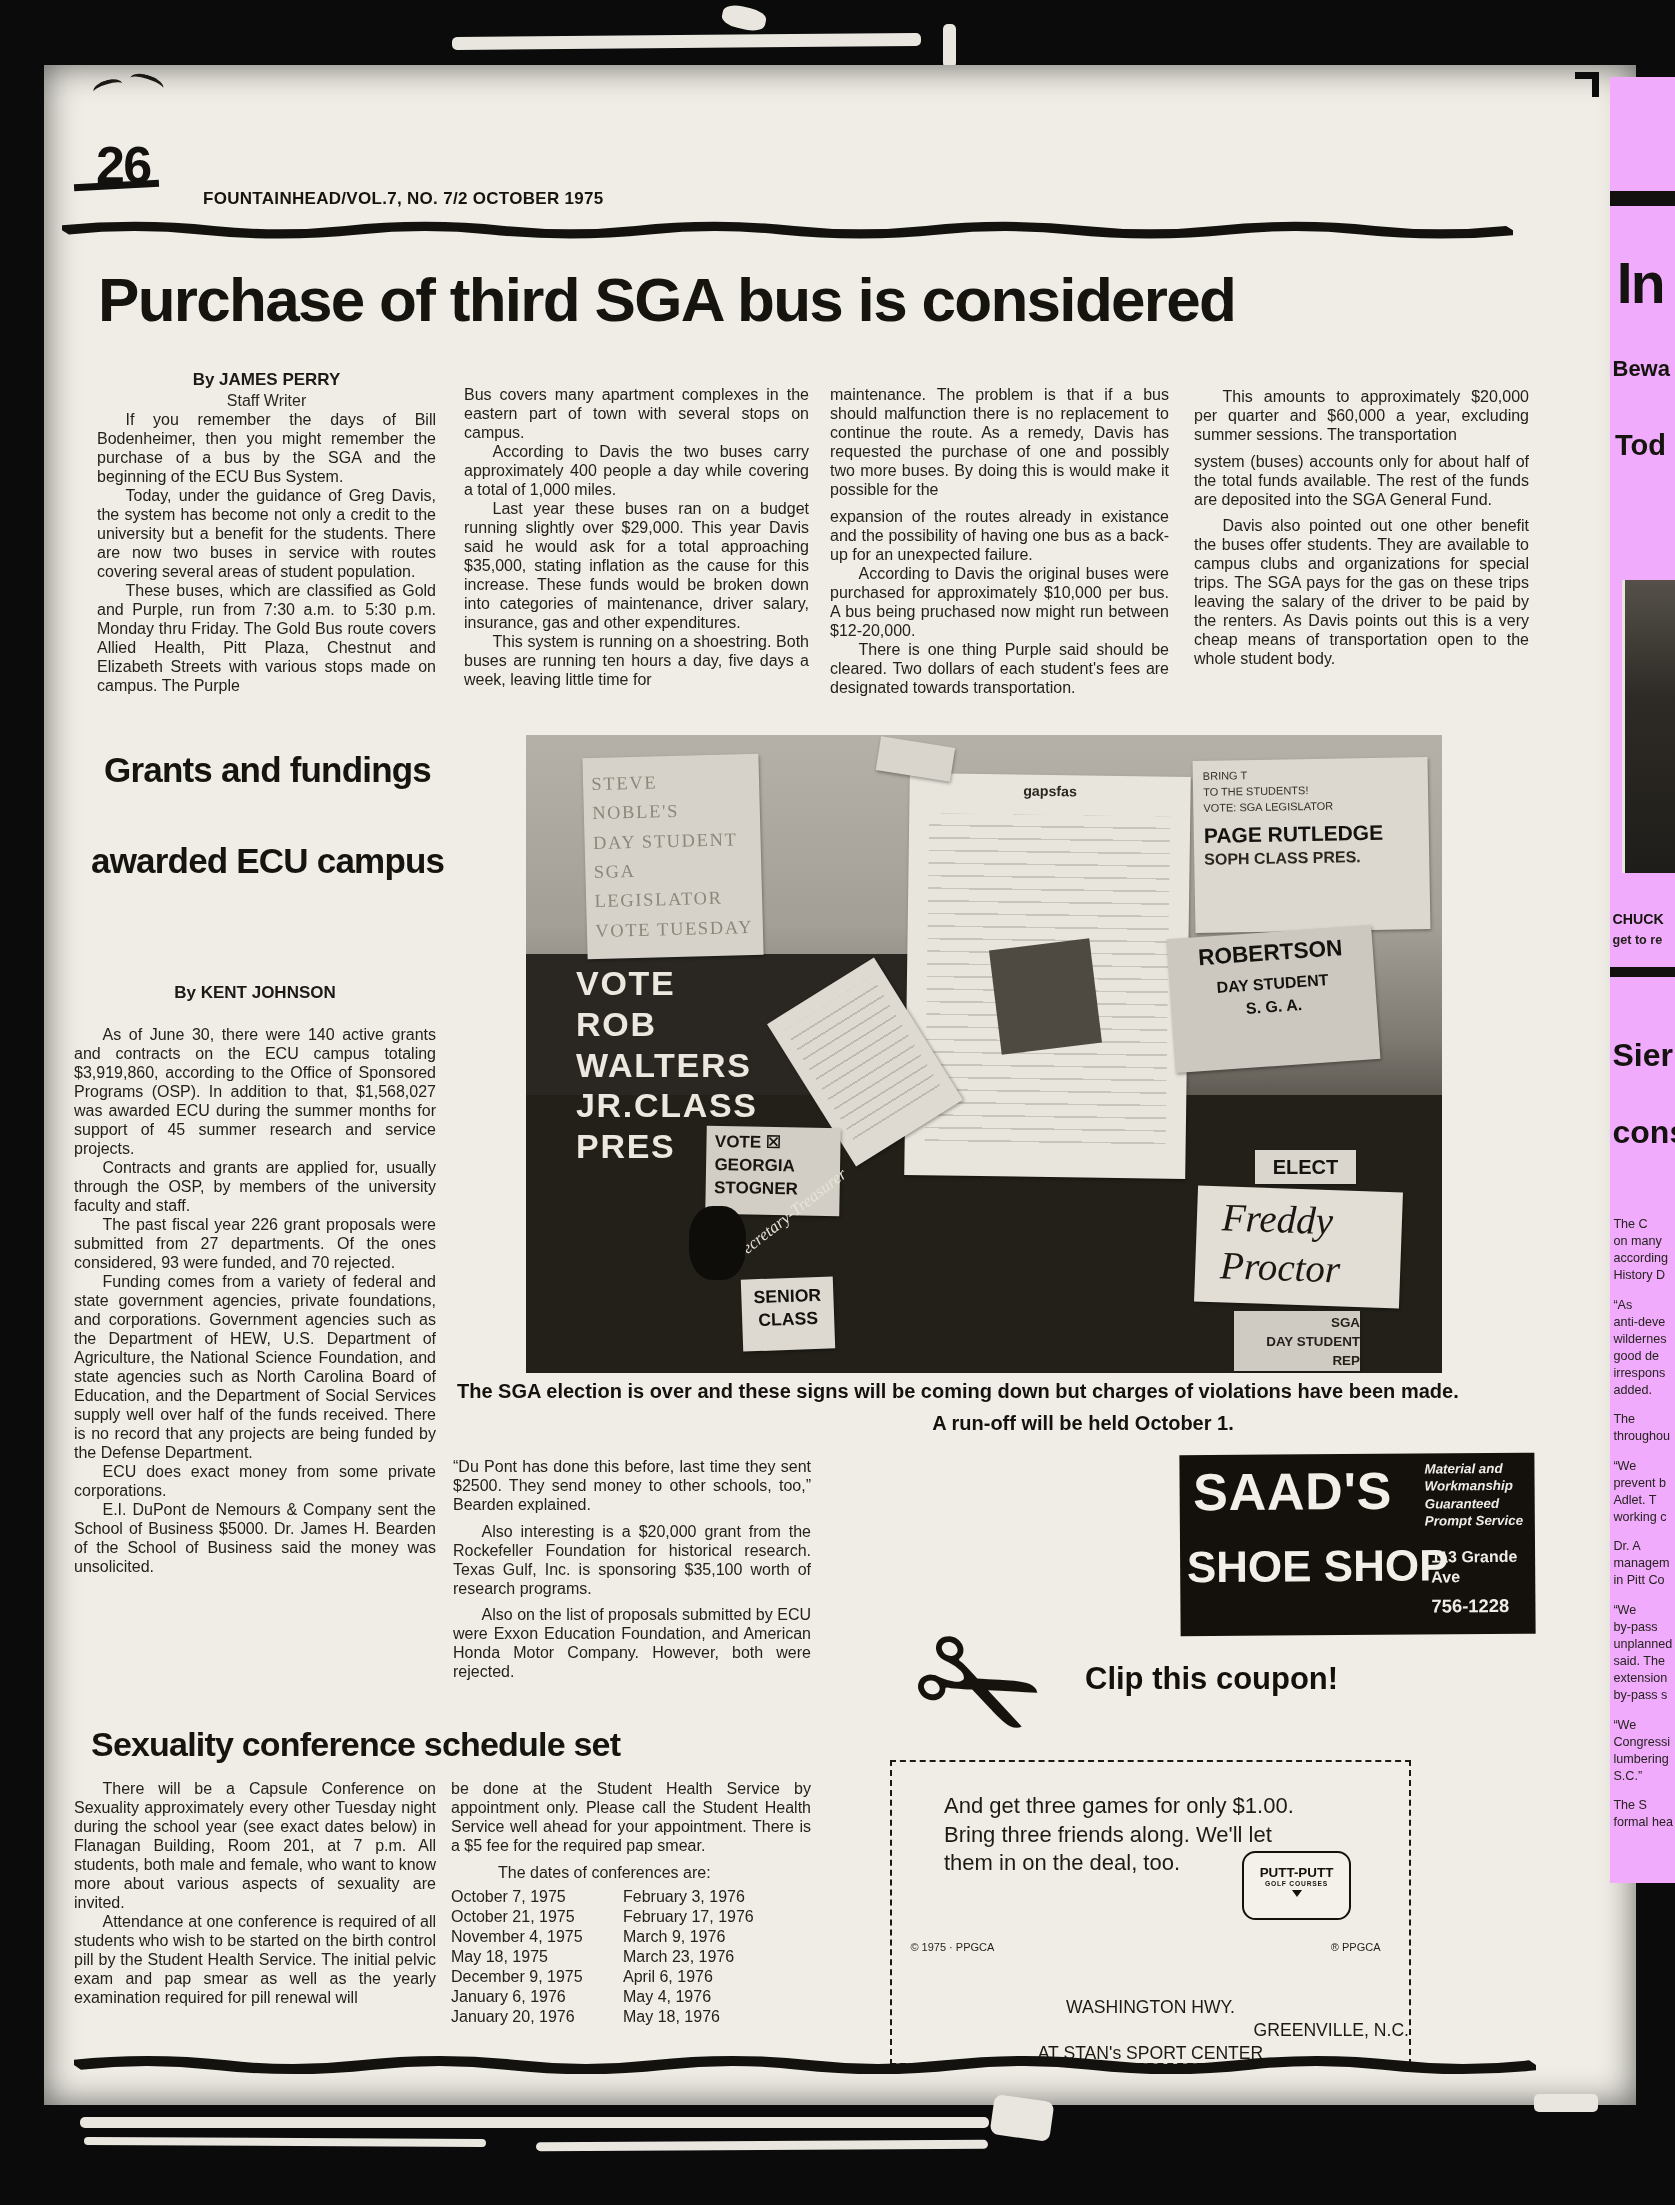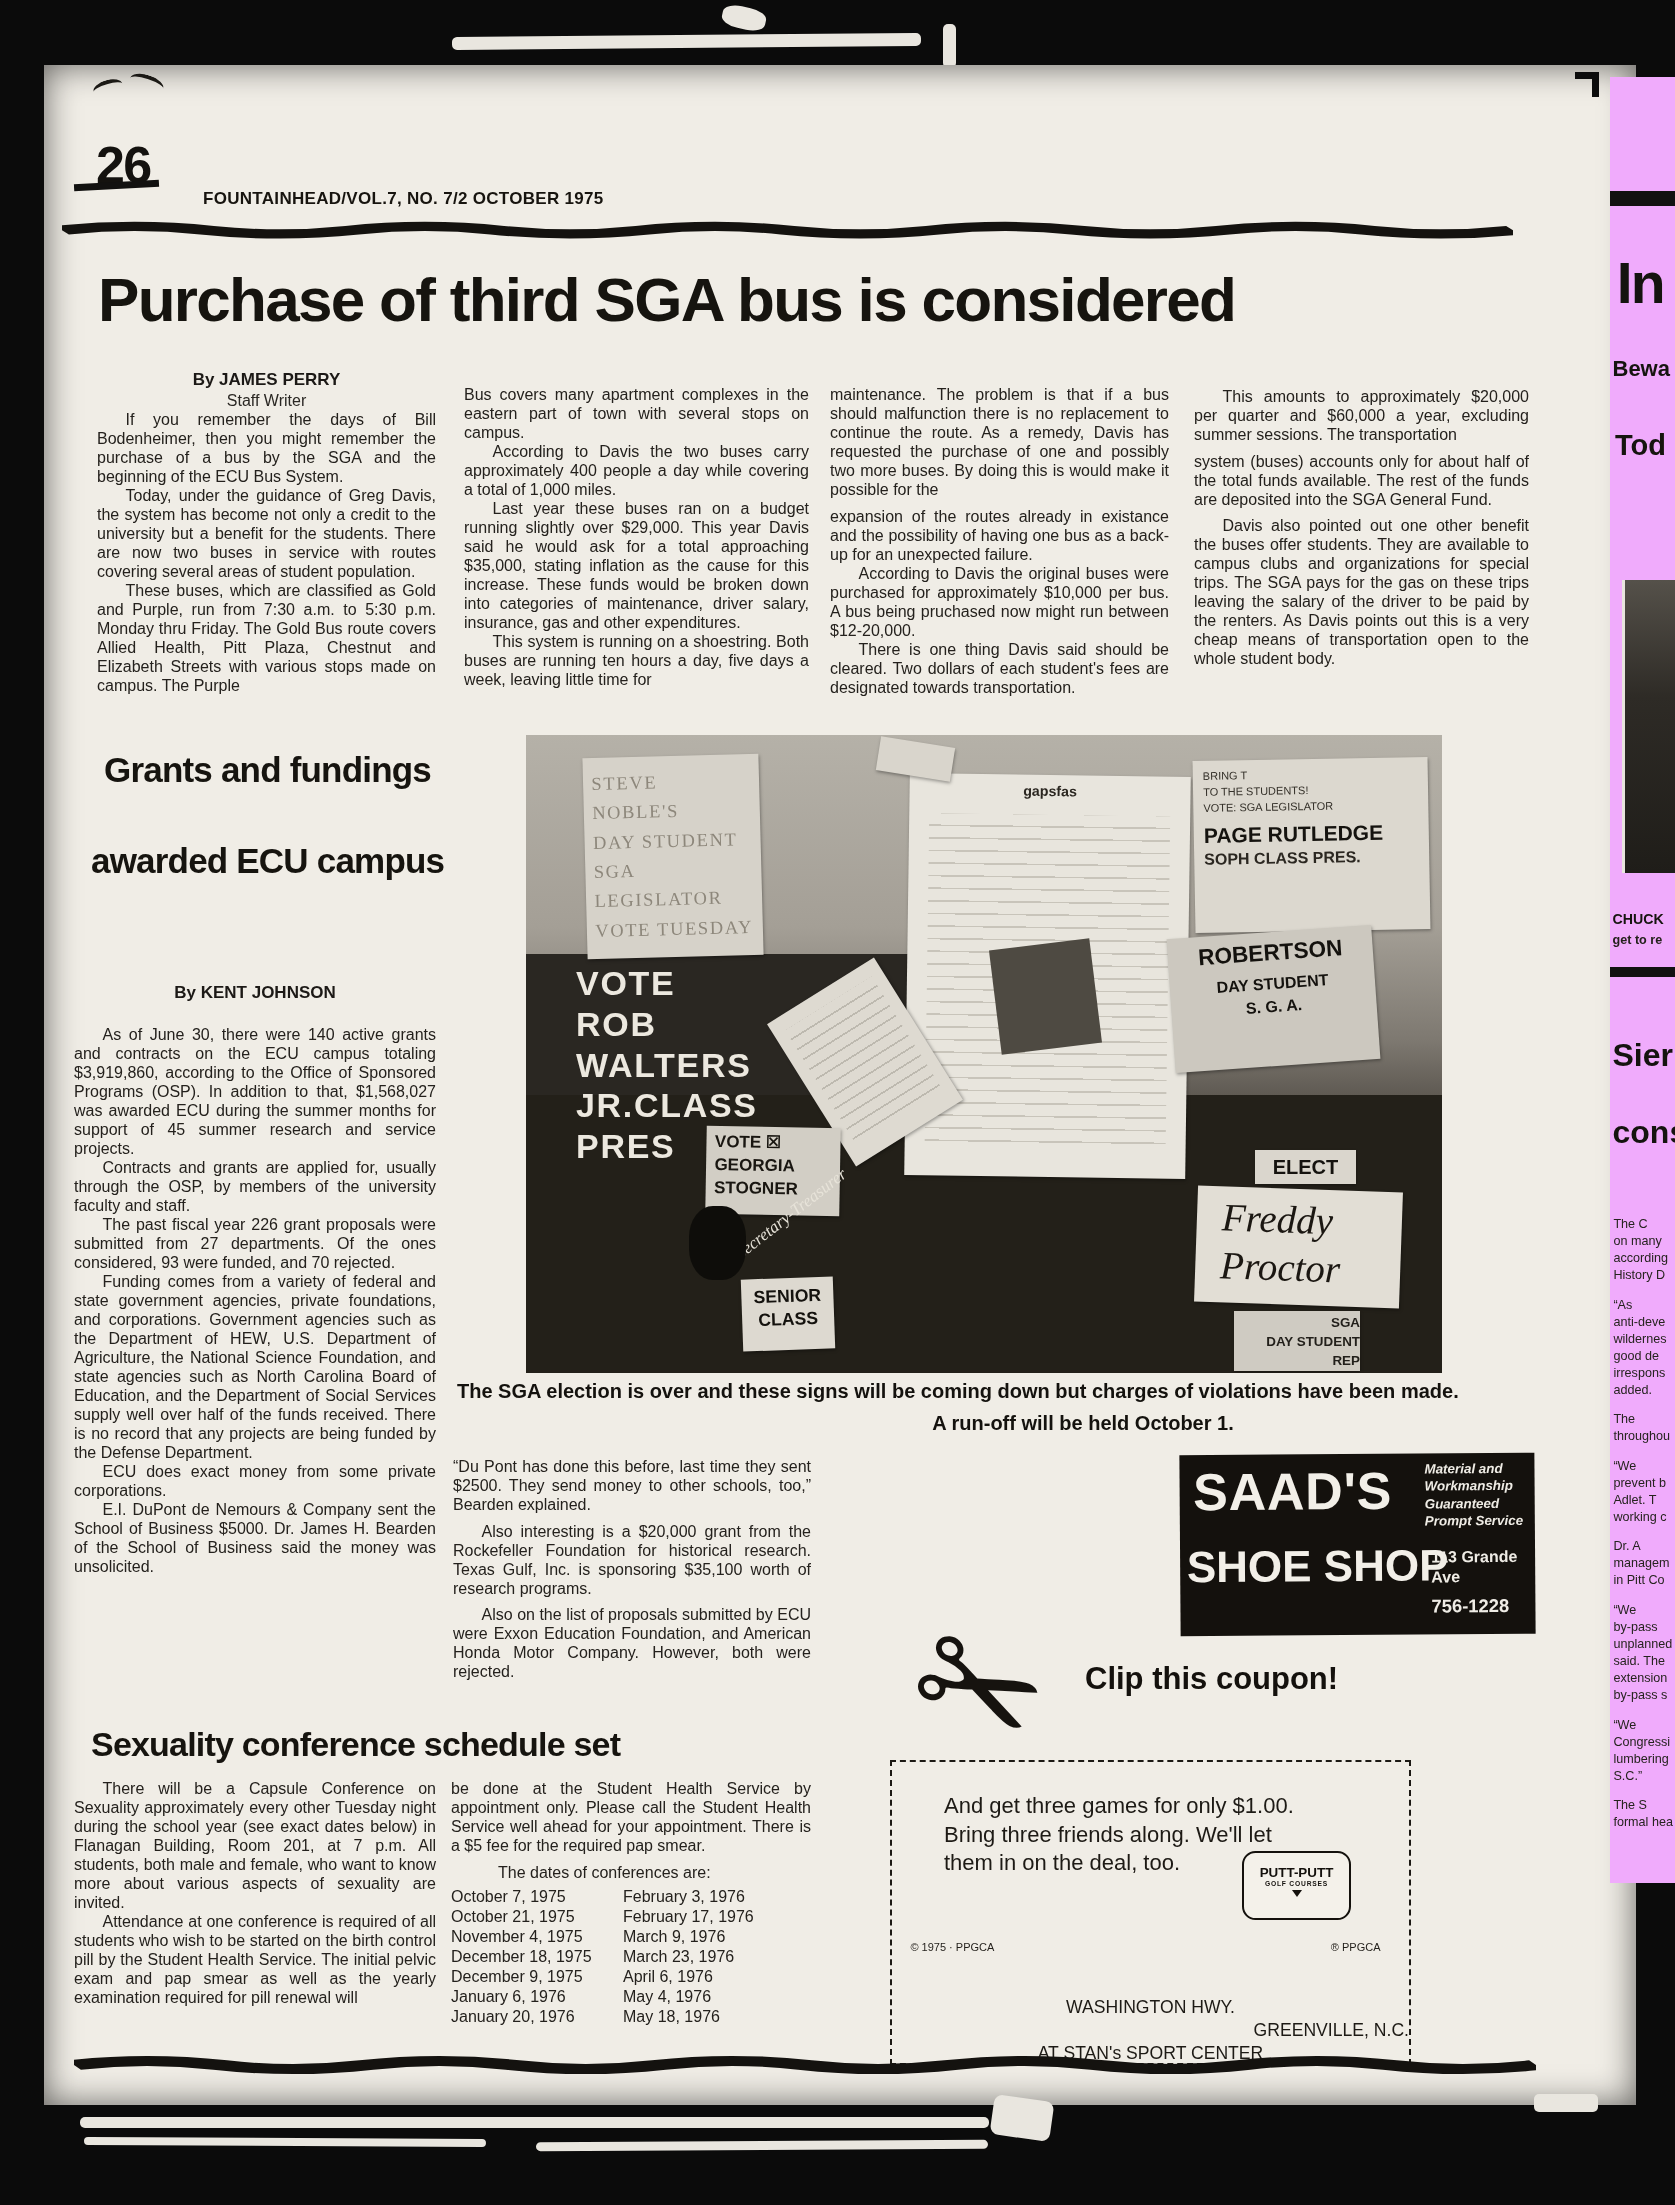--- a/index.html
+++ b/index.html
@@ -67,21 +67,21 @@
     <div class="bodytext" style="left:420px;top:320px;width:345px;">
       <p class="noind">Bus covers many apartment complexes in the eastern part of town with several stops on campus.</p>
       <p>According to Davis the two buses carry approximately 400 people a day while covering a total of 1,000 miles.</p>
       <p>Last year these buses ran on a budget running slightly over $29,000. This year Davis said he would ask for a total approaching $35,000, stating inflation as the cause for this increase. These funds would be broken down into categories of maintenance, driver salary, insurance, gas and other expenditures.</p>
       <p>This system is running on a shoestring. Both buses are running ten hours a day, five days a week, leaving little time for</p>
     </div>
     <div class="bodytext" style="left:786px;top:320px;width:339px;">
       <p class="noind">maintenance. The problem is that if a bus should malfunction there is no replacement to continue the route. As a remedy, Davis has requested the purchase of one and possibly two more buses. By doing this is would make it possible for the</p>
       <p class="noind gap">expansion of the routes already in existance and the possibility of having one bus as a back-up for an unexpected failure.</p>
       <p>According to Davis the original buses were purchased for approximately $10,000 per bus. A bus being pruchased now might run between $12-20,000.</p>
-      <p>There is one thing Davis said should be cleared. Two dollars of each student's fees are designated towards transportation.</p>
+      <p>There is one thing Purple said should be cleared. Two dollars of each student's fees are designated towards transportation.</p>
     </div>
     <div class="bodytext" style="left:1150px;top:322px;width:335px;">
       <p>This amounts to approximately $20,000 per quarter and $60,000 a year, excluding summer sessions. The transportation</p>
       <p class="noind gap">system (buses) accounts only for about half of the total funds available. The rest of the funds are deposited into the SGA General Fund.</p>
       <p class="gap">Davis also pointed out one other benefit the buses offer students. They are available to campus clubs and organizations for special trips. The SGA pays for the gas on these trips leaving the salary of the driver to be paid by the renters. As Davis points out this is a very cheap means of transportation open to the whole student body.</p>
     </div>
 
     <div class="sechead" style="left:60px;top:685px;">Grants and fundings</div>
     <div class="sechead" style="left:47px;top:776px;">awarded ECU campus</div>
     <div class="byline" style="left:30px;top:918px;width:362px;">By KENT JOHNSON</div>
@@ -215,21 +215,21 @@
           </div>
         <div class="daterow">
             <span class="d1">October 21, 1975</span>
             <span class="d2">February 17, 1976</span>
           </div>
         <div class="daterow">
             <span class="d1">November 4, 1975</span>
             <span class="d2">March 9, 1976</span>
           </div>
         <div class="daterow">
-            <span class="d1">December 18, 1975</span>
+            <span class="d1">May 18, 1975</span>
             <span class="d2">March 23, 1976</span>
           </div>
         <div class="daterow">
             <span class="d1">December 9, 1975</span>
             <span class="d2">April 6, 1976</span>
           </div>
         <div class="daterow">
             <span class="d1">January 6, 1976</span>
             <span class="d2">May 4, 1976</span>
           </div>

